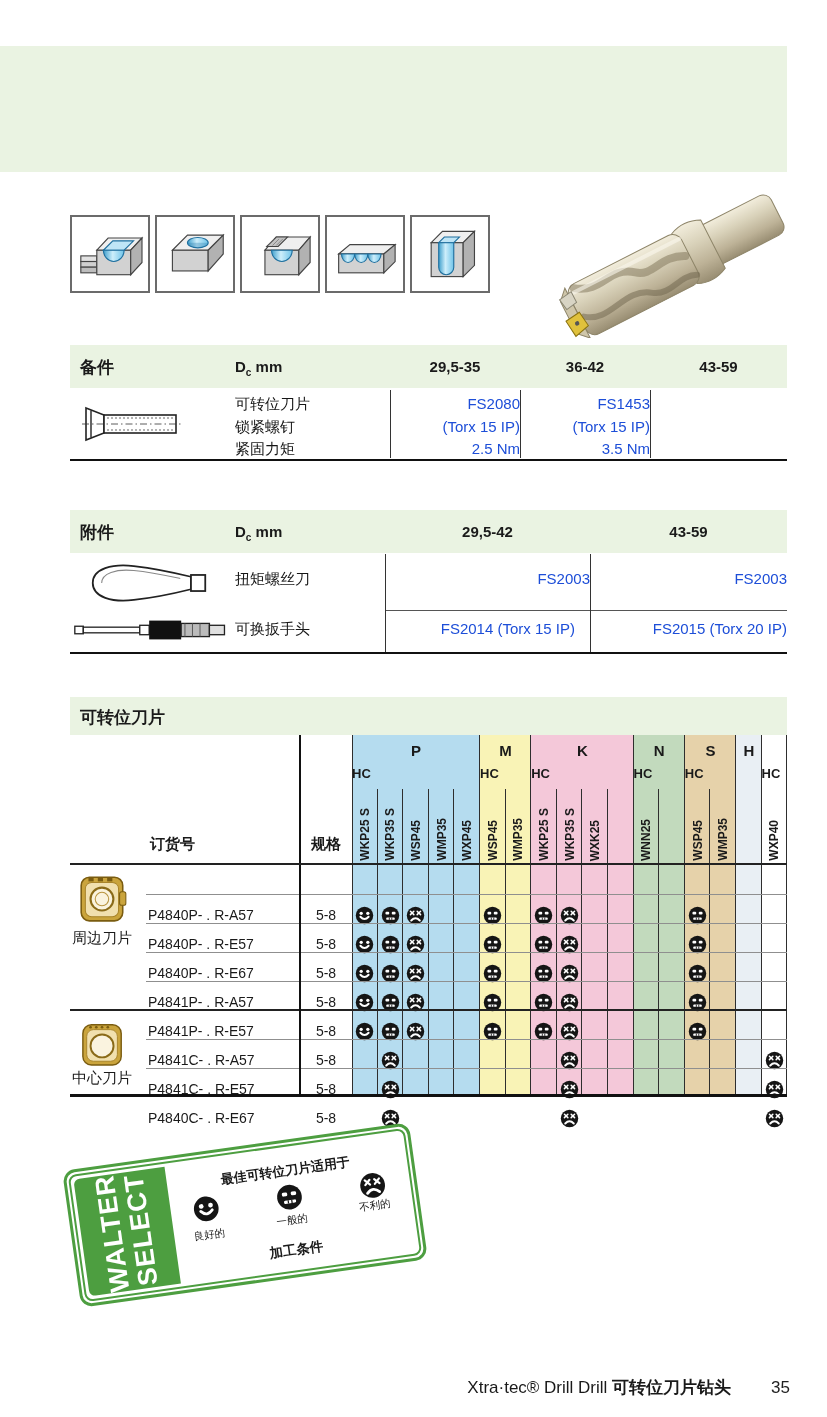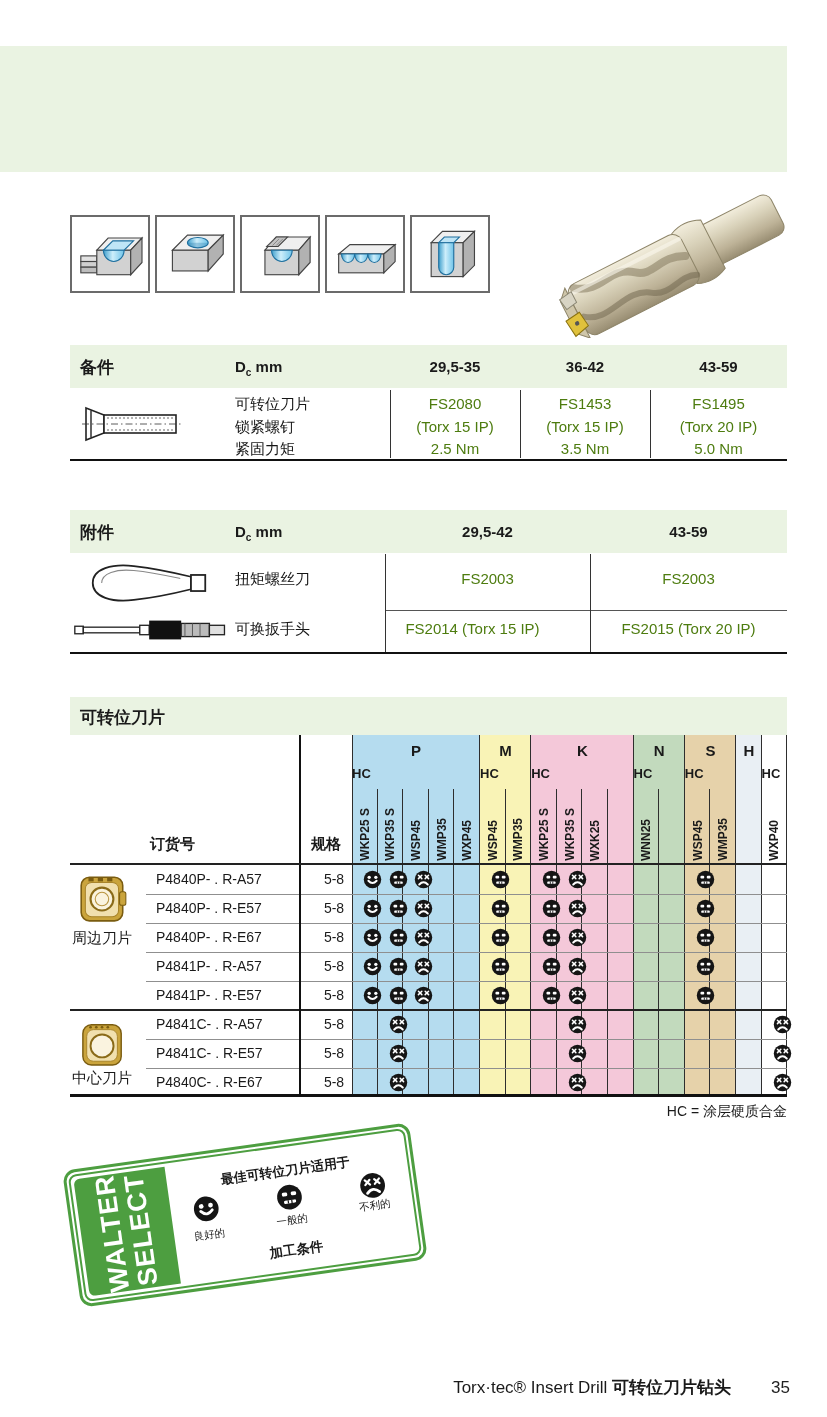--- a/index.html
+++ b/index.html
@@ -12,34 +12,34 @@
          display:flex;align-items:center;justify-content:center;box-sizing:border-box;}
   
   .sec-head{position:absolute;left:70px;width:717px;background:#eaf3e2;}
   .sec-title{position:absolute;left:10px;font-weight:bold;font-size:17px;}
   .dcmm{position:absolute;left:165px;font-weight:bold;font-size:15px;}
   .dcmm sub{font-size:10px;}
   .colhead{position:absolute;text-align:center;font-weight:bold;font-size:15px;}
   .vdiv{position:absolute;width:1px;background:#333;}
   .hline-thick{position:absolute;background:#111;height:2px;}
   .hline-thin{position:absolute;background:#555;height:1px;}
-  .cellblock{position:absolute;text-align:center;font-size:15px;line-height:1.5;color:#4d7c0f;}
+  .cellblock{position:absolute;text-align:right;font-size:15px;line-height:1.5;color:#1d4ed8;}
   .labelblock{position:absolute;font-size:15px;line-height:1.5;color:#161616;}
   
   #ititle{position:absolute;left:70px;top:697px;width:717px;height:38px;background:#eaf3e2;}
   #ititle span{position:absolute;left:10px;top:9px;font-weight:bold;font-size:17px;}
   #itable{position:absolute;left:70px;top:735px;width:717px;height:362px;}
   .iband{position:absolute;top:0;height:362px;border-right:1px solid #2e2e2e;box-sizing:border-box;}
   .gcover{position:absolute;top:0;height:54px;border-right:1px solid #2e2e2e;box-sizing:border-box;}
   .gletter{position:absolute;top:7px;height:22px;text-align:center;font-weight:bold;font-size:15px;}
   .ghc{position:absolute;top:31px;height:20px;font-weight:bold;font-size:13px;}
   .grade-label{position:absolute;top:54px;height:74px;display:flex;align-items:flex-end;justify-content:center;}
   .vtext{writing-mode:vertical-rl;transform:rotate(180deg);}
   .grade-label span{writing-mode:vertical-rl;transform:rotate(180deg);font-weight:bold;font-size:12px;line-height:1;margin-bottom:2px;white-space:nowrap;}
-  .irow{position:absolute;left:8px;width:717px;height:29px;}
+  .irow{position:absolute;left:0;width:717px;height:29px;margin-top:36px;}
   .iorder{position:absolute;left:78px;top:0;width:150px;line-height:29px;font-size:14px;white-space:nowrap;}
   .ispec{position:absolute;left:230px;top:0;width:52px;line-height:29px;font-size:14px;text-align:center;}
   .iface{position:absolute;top:0;height:29px;display:flex;align-items:center;justify-content:center;}
   .facesvg{width:19px;height:19px;display:block;}
   .rsep{position:absolute;left:76px;right:0;height:1px;background:#8f8f8f;}
   .gsep{position:absolute;left:0;right:0;height:2px;background:#222;}
   .rowgroup-label{position:absolute;left:2px;width:100px;font-size:15px;}
   
   #stamp{position:absolute;left:70px;top:1146px;width:344px;height:132px;transform:rotate(-8deg);
          border:3px solid #4d9e40;border-radius:12px;background:#fff;}
@@ -211,25 +211,20 @@
   <div class="cellblock" style="left:390px;top:393px;width:130px">
     <div>FS2080</div>
       <div>(Torx 15 IP)</div>
       <div>2.5 Nm</div>
   </div>
   <div class="cellblock" style="left:520px;top:393px;width:130px">
     <div>FS1453</div>
       <div>(Torx 15 IP)</div>
       <div>3.5 Nm</div>
   </div>
-  <div class="cellblock" style="left:650px;top:393px;width:137px">
-    <div>FS1495</div>
-      <div>(Torx 20 IP)</div>
-      <div>5.0 Nm</div>
-  </div>
   <div class="vdiv" style="left:390px;top:390px;height:68px"></div>
   <div class="vdiv" style="left:520px;top:390px;height:68px"></div>
   <div class="vdiv" style="left:650px;top:390px;height:68px"></div>
   <div class="hline-thick" style="left:70px;top:459px;width:717px"></div>
 
   <div class="sec-head" style="top:510px;height:43px">
     <span class="sec-title" style="top:11px">附件</span>
     <span class="dcmm" style="top:13px"><span>D</span><sub>c</sub> <span>mm</span></span>
     <span class="colhead" style="left:315px;top:13px;width:205px">29,5-42</span>
     <span class="colhead" style="left:520px;top:13px;width:197px">43-59</span>
@@ -633,21 +628,20 @@
       <rect x="7" y="11" width="32" height="33" rx="7" fill="#f1e0ae" stroke="#a8842a"></rect>
       <circle cx="23" cy="28" r="12" fill="#faf3df" stroke="#8a6a18" stroke-width="2"></circle>
       <circle cx="11" cy="8.5" r="1.4" fill="#7a5c10"></circle>
         <circle cx="17" cy="8.5" r="1.4" fill="#7a5c10"></circle>
         <circle cx="23" cy="8.5" r="1.4" fill="#7a5c10"></circle>
         <circle cx="29" cy="8.5" r="1.4" fill="#7a5c10"></circle>
     </svg>
     <div class="rowgroup-label" style="top:334px">中心刀片</div>
   </div>
 
-  <div id="hcnote">HC = 涂层硬质合金</div>
 
   <div id="stamp">
     <div id="stamp-green">
       <span class="brand-v vtext">WALTER</span>
       <span class="brand-v vtext">SELECT</span>
     </div>
     <div id="stamp-white">
       <div id="stamp-heading">最佳可转位刀片适用于</div>
       <div class="legend-row">
         <div class="legend-item">
@@ -667,17 +661,17 @@
               <use href="#face-bad"></use>
             </svg>
           <span class="legend-label" style="margin-top:0">不利的</span>
         </div>
       </div>
       <div id="stamp-footer">加工条件</div>
     </div>
   </div>
 
   <div id="footer">
-    <span class="prod"><span>Torx·tec® Insert Drill </span><span class="zh">可转位刀片钻头</span></span>
+    <span class="prod"><span>Xtra·tec® Drill Drill </span><span class="zh">可转位刀片钻头</span></span>
     <span class="pageno">35</span>
   </div>
 
 </div>
 
 </body></html>

